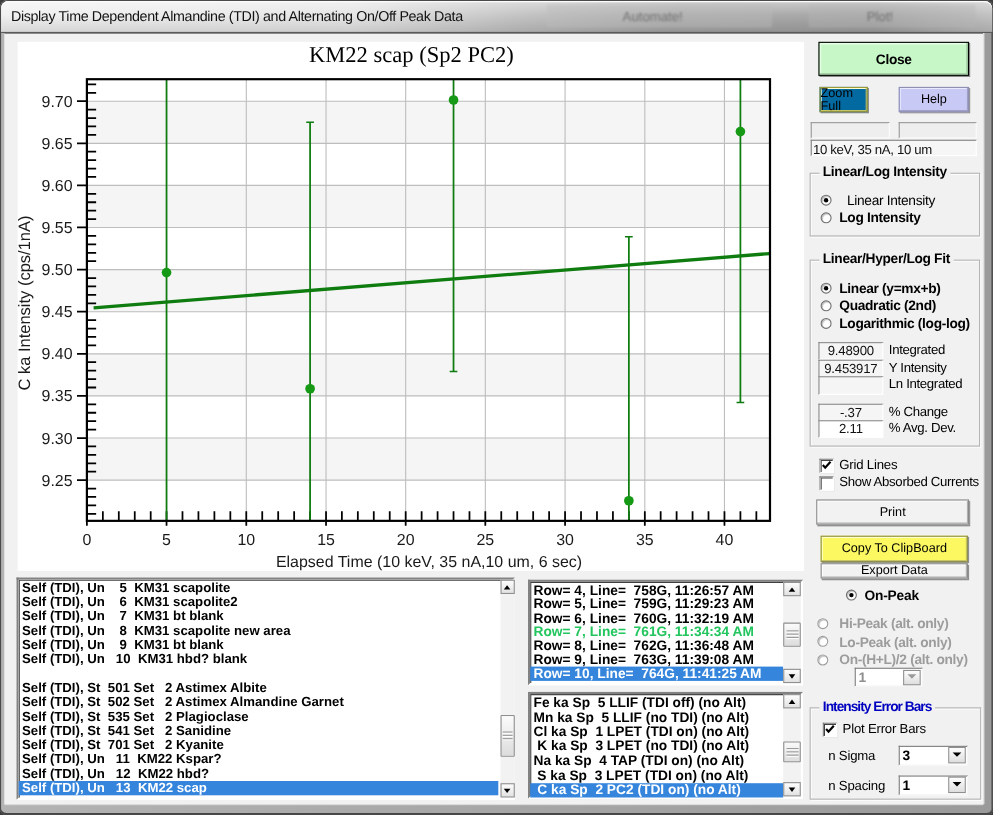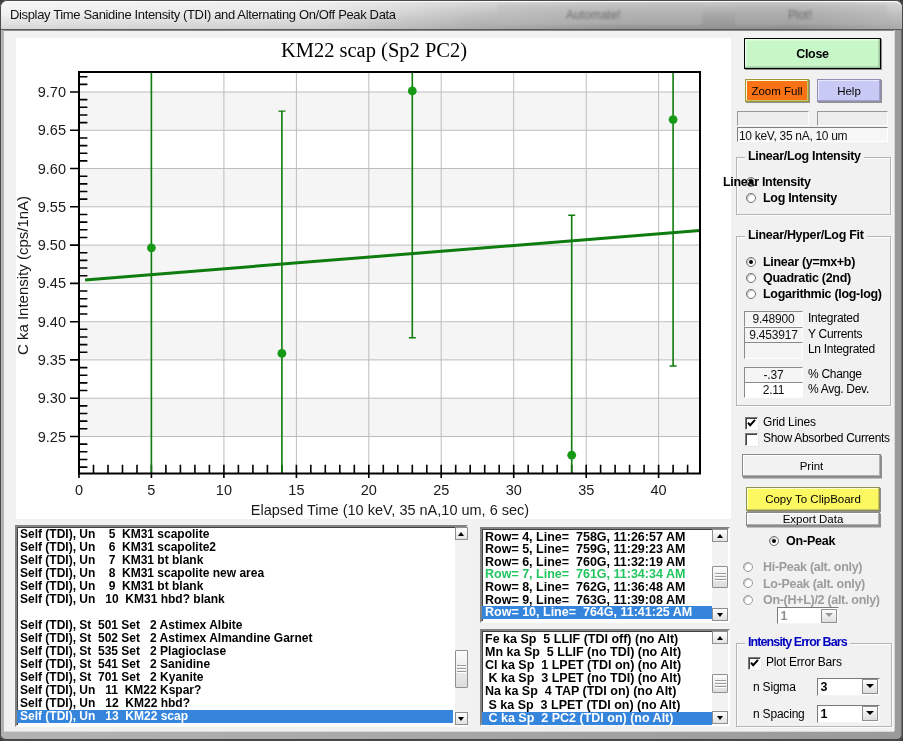--- a/index.html
+++ b/index.html
@@ -6,21 +6,21 @@
 </style></head><body>
 <div style="position:relative;width:903px;height:741px;background:#3c3c3c;overflow:hidden">
 <div style="position:absolute;left:0;top:0;width:903px;height:741px;border-radius:7px 7px 6px 6px;background:linear-gradient(90deg,#b3b3b3,#9a9a9a);box-shadow:inset 0 0 0 1px #4a4a4a, inset 0 -2px 0 #454545, inset -2px 0 0 #6a6a6a"></div>
 <div style="position:absolute;left:1px;top:1px;width:901px;height:28px;border-radius:7px 7px 0 0;background:linear-gradient(90deg,#f0f0f0 0%,#e4e4e4 35%,#c0c0c0 52%,#a6a6a6 68%,#a0a0a0 88%,#bdbdbd 100%);box-shadow:inset 0 1px 0 #fafafa"></div>
 <div style="position:absolute;left:1px;top:1px;width:901px;height:28px;border-radius:7px 7px 0 0;background:linear-gradient(180deg,rgba(255,255,255,0.45) 0%,rgba(255,255,255,0.08) 45%,rgba(0,0,0,0.10) 100%)"></div>
 <div style="position:absolute;left:1px;top:28.5px;width:901px;height:1.5px;background:#5a5a5a"></div>
 <div style="position:absolute;left:497px;top:4px;width:205px;height:21px;background:#bcbcbc;opacity:.4;border-radius:2px;filter:blur(1px)"></div>
 <div style="position:absolute;left:735px;top:4px;width:152px;height:21px;background:#b6b6b6;opacity:.38;border-radius:2px;filter:blur(1px)"></div>
 <div class="r" style="left:566px;top:8px;font-size:12px;color:#707070;filter:blur(1.2px)">Automate!</div>
 <div class="r" style="left:788px;top:8px;font-size:12px;color:#707070;filter:blur(1.2px)">Plot!</div>
-<div class="r" style="left:10px;top:7px;font-size:13px;letter-spacing:-0.35px;color:#121212">Display Time Sanidine Intensity (TDI) and Alternating On/Off Peak Data</div>
+<div class="r" style="left:10px;top:7px;font-size:13px;letter-spacing:-0.35px;color:#121212">Display Time Dependent Almandine (TDI) and Alternating On/Off Peak Data</div>
 <div style="position:absolute;left:4px;top:30px;width:890px;height:701px;background:#f1f1f1;box-shadow:inset 0 1px 0 #8a8a8a, 0 1px 0 #d8d8d8, 1px 0 0 #d8d8d8"></div>
 <svg width="715" height="481" viewBox="0 0 715 481" style="position:absolute;left:16px;top:38px;background:#ffffff">
 <rect x="63.0" y="34.0" width="621.0" height="401.5" fill="#ffffff"></rect>
 <rect x="63.0" y="54.0" width="621.0" height="38.3" fill="#f5f5f5"></rect>
 <rect x="63.0" y="130.5" width="621.0" height="38.3" fill="#f5f5f5"></rect>
 <rect x="63.0" y="207.1" width="621.0" height="38.3" fill="#f5f5f5"></rect>
 <rect x="63.0" y="283.7" width="621.0" height="38.3" fill="#f5f5f5"></rect>
 <rect x="63.0" y="360.2" width="621.0" height="38.3" fill="#f5f5f5"></rect>
 <path d="M 63.0 54.0 H 684.0 M 63.0 92.3 H 684.0 M 63.0 130.5 H 684.0 M 63.0 168.8 H 684.0 M 63.0 207.1 H 684.0 M 63.0 245.4 H 684.0 M 63.0 283.7 H 684.0 M 63.0 321.9 H 684.0 M 63.0 360.2 H 684.0 M 63.0 398.5 H 684.0 M 135.4 34.0 V 435.5 M 207.9 34.0 V 435.5 M 280.4 34.0 V 435.5 M 352.8 34.0 V 435.5 M 425.2 34.0 V 435.5 M 497.7 34.0 V 435.5 M 570.2 34.0 V 435.5 M 642.6 34.0 V 435.5" stroke="#bdbdbd" stroke-width="1" fill="none"></path>
 <path d="M 54.0 54.0 H 63.0 M 54.0 92.3 H 63.0 M 54.0 130.5 H 63.0 M 54.0 168.8 H 63.0 M 54.0 207.1 H 63.0 M 54.0 245.4 H 63.0 M 54.0 283.7 H 63.0 M 54.0 321.9 H 63.0 M 54.0 360.2 H 63.0 M 54.0 398.5 H 63.0 M 63.0 38.69 H 71.4 M 63.0 46.34 H 71.4 M 63.0 61.65 H 71.4 M 63.0 69.31 H 71.4 M 63.0 76.96 H 71.4 M 63.0 84.62 H 71.4 M 63.0 99.93 H 71.4 M 63.0 107.58 H 71.4 M 63.0 115.24 H 71.4 M 63.0 122.89 H 71.4 M 63.0 138.20 H 71.4 M 63.0 145.86 H 71.4 M 63.0 153.51 H 71.4 M 63.0 161.17 H 71.4 M 63.0 176.48 H 71.4 M 63.0 184.13 H 71.4 M 63.0 191.79 H 71.4 M 63.0 199.44 H 71.4 M 63.0 214.75 H 71.4 M 63.0 222.41 H 71.4 M 63.0 230.06 H 71.4 M 63.0 237.72 H 71.4 M 63.0 253.03 H 71.4 M 63.0 260.68 H 71.4 M 63.0 268.34 H 71.4 M 63.0 275.99 H 71.4 M 63.0 291.30 H 71.4 M 63.0 298.96 H 71.4 M 63.0 306.61 H 71.4 M 63.0 314.27 H 71.4 M 63.0 329.58 H 71.4 M 63.0 337.23 H 71.4 M 63.0 344.89 H 71.4 M 63.0 352.54 H 71.4 M 63.0 367.85 H 71.4 M 63.0 375.51 H 71.4 M 63.0 383.16 H 71.4 M 63.0 390.82 H 71.4 M 63.0 406.13 H 71.4 M 63.0 413.78 H 71.4 M 63.0 421.44 H 71.4 M 63.0 429.09 H 71.4 M 63.0 426.8 V 440.0 M 77.5 426.8 V 435.5 M 92.0 426.8 V 435.5 M 106.5 426.8 V 435.5 M 121.0 426.8 V 435.5 M 135.4 426.8 V 440.0 M 149.9 426.8 V 435.5 M 164.4 426.8 V 435.5 M 178.9 426.8 V 435.5 M 193.4 426.8 V 435.5 M 207.9 426.8 V 440.0 M 222.4 426.8 V 435.5 M 236.9 426.8 V 435.5 M 251.4 426.8 V 435.5 M 265.9 426.8 V 435.5 M 280.4 426.8 V 440.0 M 294.8 426.8 V 435.5 M 309.3 426.8 V 435.5 M 323.8 426.8 V 435.5 M 338.3 426.8 V 435.5 M 352.8 426.8 V 440.0 M 367.3 426.8 V 435.5 M 381.8 426.8 V 435.5 M 396.3 426.8 V 435.5 M 410.8 426.8 V 435.5 M 425.2 426.8 V 440.0 M 439.7 426.8 V 435.5 M 454.2 426.8 V 435.5 M 468.7 426.8 V 435.5 M 483.2 426.8 V 435.5 M 497.7 426.8 V 440.0 M 512.2 426.8 V 435.5 M 526.7 426.8 V 435.5 M 541.2 426.8 V 435.5 M 555.7 426.8 V 435.5 M 570.2 426.8 V 440.0 M 584.6 426.8 V 435.5 M 599.1 426.8 V 435.5 M 613.6 426.8 V 435.5 M 628.1 426.8 V 435.5 M 642.6 426.8 V 440.0 M 657.1 426.8 V 435.5 M 671.6 426.8 V 435.5" stroke="#000000" stroke-width="1.6" fill="none"></path>
@@ -50,49 +50,49 @@
 <text x="352.8" y="457" font-family="Liberation Sans, sans-serif" font-size="14.5" fill="#1a1a1a" text-anchor="middle">20</text>
 <text x="425.2" y="457" font-family="Liberation Sans, sans-serif" font-size="14.5" fill="#1a1a1a" text-anchor="middle">25</text>
 <text x="497.7" y="457" font-family="Liberation Sans, sans-serif" font-size="14.5" fill="#1a1a1a" text-anchor="middle">30</text>
 <text x="570.2" y="457" font-family="Liberation Sans, sans-serif" font-size="14.5" fill="#1a1a1a" text-anchor="middle">35</text>
 <text x="642.6" y="457" font-family="Liberation Sans, sans-serif" font-size="14.5" fill="#1a1a1a" text-anchor="middle">40</text>
 <text x="358" y="18.5" font-family="Liberation Serif, serif" font-size="20.5" fill="#000000" text-anchor="middle">KM22 scap (Sp2 PC2)</text>
 <text x="374" y="477" font-family="Liberation Sans, sans-serif" font-size="14.5" fill="#1a1a1a" text-anchor="middle">Elapsed Time (10 keV, 35 nA,10 um, 6 sec)</text>
 <text x="11.5" y="237.5" font-family="Liberation Sans, sans-serif" font-size="15" fill="#1a1a1a" text-anchor="middle" transform="rotate(-90 11.5 237.5)">C ka Intensity (cps/1nA)</text>
 </svg>
 <div style="position:absolute;left:744px;top:38px;width:137px;height:31px;background:#c7f7c7;border:1px solid #000;box-sizing:border-box;box-shadow:inset -1.5px -1.5px 0 #9dc49d, inset 1.5px 1.5px 0 #e6ffe6, 1px 1px 0 #8a8a8a;display:flex;align-items:center;justify-content:center;font-size:12.5px;font-weight:bold;letter-spacing:-0.3px">Close</div>
-<div style="position:absolute;left:745px;top:79px;width:64px;height:23px;background:#f97316;border:1px solid #9a9a3a;box-sizing:border-box;box-shadow:inset -1px -1px 0 #c8c465, inset 1px 1px 0 #ffffd2, 1px 1px 0 #909090;display:flex;align-items:center;justify-content:center;font-size:11.5px">Zoom Full</div>
+<div style="position:absolute;left:745px;top:79px;width:44px;height:23px;background:#0369a1;border:1px solid #9a9a3a;box-sizing:border-box;box-shadow:inset -1px -1px 0 #c8c465, inset 1px 1px 0 #ffffd2, 1px 1px 0 #909090;display:flex;align-items:center;justify-content:center;font-size:11.5px">Zoom Full</div>
 <div style="position:absolute;left:817px;top:79px;width:64px;height:23px;background:#c9c9f6;border:1px solid #8f8fb4;box-sizing:border-box;box-shadow:inset -1px -1px 0 #9f9fc8, inset 1px 1px 0 #e8e8ff, 1px 1px 0 #909090;display:flex;align-items:center;justify-content:center;font-size:11.5px">Help</div>
 <div style="position:absolute;left:737px;top:111px;width:72px;height:15px;background:#eeeeee;box-sizing:border-box;border-top:1px solid #989898;border-left:1px solid #989898;border-bottom:1px solid #fcfcfc;border-right:1px solid #fcfcfc"></div>
 <div style="position:absolute;left:817px;top:111px;width:71px;height:15px;background:#eeeeee;box-sizing:border-box;border-top:1px solid #989898;border-left:1px solid #989898;border-bottom:1px solid #fcfcfc;border-right:1px solid #fcfcfc"></div>
 <div style="position:absolute;left:737px;top:127px;width:151px;height:15px;background:#f6f6f6;box-sizing:border-box;border-top:1px solid #7f7f7f;border-left:1px solid #7f7f7f;border-bottom:1px solid #fff;border-right:1px solid #fff;"></div>
 <div class="r" style="left:739px;top:128.5px;font-size:12px;letter-spacing:-0.3px;color:#111">10 keV, 35 nA, 10 um</div>
 <div style="position:absolute;left:736px;top:157px;width:153px;height:56px;border:1px solid #b5b5b5;box-shadow:inset 1px 1px 0 #fdfdfd, 1px 1px 0 #fdfdfd"></div>
     <div style="position:absolute;left:745px;top:149px;background:#f1f1f1;padding:0 3px;font-size:12.5px;font-weight:bold;letter-spacing:-0.3px;color:#000">Linear/Log Intensity</div>
 <div style="position:absolute;left:745.5px;top:176.5px;width:10px;height:10px;border-radius:50%;box-sizing:border-box;background:#fff;border:1px solid #707070;box-shadow:inset 1px 1px 1px #bdbdbd"></div>
     <div style="position:absolute;left:748.5px;top:179.5px;width:4.5px;height:4.5px;border-radius:50%;background:#000"></div>
-<div class="r" style="left:723px;top:175px;font-size:12.5px;font-weight:bold;letter-spacing:-0.3px">Linear Intensity</div>
+<div class="r" style="left:770px;top:175px;font-size:12.5px;font-weight:normal;letter-spacing:-0.3px">Linear Intensity</div>
 <div style="position:absolute;left:745.5px;top:192.5px;width:10px;height:10px;border-radius:50%;box-sizing:border-box;background:#fff;border:1px solid #707070;box-shadow:inset 1px 1px 1px #bdbdbd"></div>
 <div class="r" style="left:763px;top:191px;font-size:12.5px;font-weight:bold;letter-spacing:-0.3px">Log Intensity</div>
 <div style="position:absolute;left:736px;top:236px;width:153px;height:168px;border:1px solid #b5b5b5;box-shadow:inset 1px 1px 0 #fdfdfd, 1px 1px 0 #fdfdfd"></div>
     <div style="position:absolute;left:745px;top:228px;background:#f1f1f1;padding:0 3px;font-size:12.5px;font-weight:bold;letter-spacing:-0.3px;color:#000">Linear/Hyper/Log Fit</div>
 <div style="position:absolute;left:745.5px;top:256.5px;width:10px;height:10px;border-radius:50%;box-sizing:border-box;background:#fff;border:1px solid #707070;box-shadow:inset 1px 1px 1px #bdbdbd"></div>
     <div style="position:absolute;left:748.5px;top:259.5px;width:4.5px;height:4.5px;border-radius:50%;background:#000"></div>
 <div class="r" style="left:763px;top:255px;font-size:12.5px;font-weight:bold;letter-spacing:-0.3px">Linear (y=mx+b)</div>
 <div style="position:absolute;left:745.5px;top:272.5px;width:10px;height:10px;border-radius:50%;box-sizing:border-box;background:#fff;border:1px solid #707070;box-shadow:inset 1px 1px 1px #bdbdbd"></div>
 <div class="r" style="left:763px;top:271px;font-size:12.5px;font-weight:bold;letter-spacing:-0.3px">Quadratic (2nd)</div>
 <div style="position:absolute;left:745.5px;top:288.5px;width:10px;height:10px;border-radius:50%;box-sizing:border-box;background:#fff;border:1px solid #707070;box-shadow:inset 1px 1px 1px #bdbdbd"></div>
 <div class="r" style="left:763px;top:287px;font-size:12.5px;font-weight:bold;letter-spacing:-0.3px">Logarithmic (log-log)</div>
 <div style="position:absolute;left:744px;top:310.5px;width:57px;height:14.5px;background:#f5f5f5;border-top:1px solid #8a8a8a;border-left:1px solid #8a8a8a;border-bottom:1px solid #fff;border-right:1px solid #fff;display:flex;align-items:center;justify-content:center;font-size:12px;letter-spacing:-0.2px;color:#111">9.48900</div>
 <div style="position:absolute;left:744px;top:326.5px;width:57px;height:14.5px;background:#f5f5f5;border-top:1px solid #8a8a8a;border-left:1px solid #8a8a8a;border-bottom:1px solid #fff;border-right:1px solid #fff;display:flex;align-items:center;justify-content:center;font-size:12px;letter-spacing:-0.2px;color:#111">9.453917</div>
 <div style="position:absolute;left:744px;top:342px;width:57px;height:14.5px;background:#f5f5f5;border-top:1px solid #8a8a8a;border-left:1px solid #8a8a8a;border-bottom:1px solid #fff;border-right:1px solid #fff;display:flex;align-items:center;justify-content:center;font-size:12px;letter-spacing:-0.2px;color:#111"></div>
 <div style="position:absolute;left:744px;top:366.5px;width:57px;height:14.5px;background:#f5f5f5;border-top:1px solid #8a8a8a;border-left:1px solid #8a8a8a;border-bottom:1px solid #fff;border-right:1px solid #fff;display:flex;align-items:center;justify-content:center;font-size:12px;letter-spacing:-0.2px;color:#111">-.37</div>
 <div style="position:absolute;left:744px;top:381.5px;width:57px;height:14.5px;background:#ffffff;border-top:1px solid #8a8a8a;border-left:1px solid #8a8a8a;border-bottom:1px solid #fff;border-right:1px solid #fff;display:flex;align-items:center;justify-content:center;font-size:12px;letter-spacing:-0.2px;color:#111">2.11</div>
 <div class="r" style="left:808px;top:311px;font-size:12px;letter-spacing:-0.3px">Integrated</div>
-<div class="r" style="left:808px;top:327px;font-size:12px;letter-spacing:-0.3px">Y Currents</div>
+<div class="r" style="left:808px;top:327px;font-size:12px;letter-spacing:-0.3px">Y Intensity</div>
 <div class="r" style="left:808px;top:342px;font-size:12px;letter-spacing:-0.3px">Ln Integrated</div>
 <div class="r" style="left:808px;top:367px;font-size:12px;letter-spacing:-0.3px">% Change</div>
 <div class="r" style="left:808px;top:382px;font-size:12px;letter-spacing:-0.3px">% Avg. Dev.</div>
 <div style="position:absolute;left:745px;top:417px;width:11px;height:11px;background:#fff;border-top:1px solid #7a7a7a;border-left:1px solid #7a7a7a;border-bottom:1px solid #fff;border-right:1px solid #fff;box-shadow:inset 1px 1px 0 #404040, 1px 1px 0 #e9e9e9"></div>
     <svg style="position:absolute;left:746px;top:418px" width="11" height="11" viewBox="0 0 11 11">
       <path d="M2 4.8 L4.2 7.2 L9 1.8" stroke="#000" stroke-width="2" fill="none"></path>
     </svg>
 <div class="r" style="left:763px;top:415px;font-size:12px;letter-spacing:-0.2px">Grid Lines</div>
 <div style="position:absolute;left:745px;top:432.5px;width:11px;height:11px;background:#fff;border-top:1px solid #7a7a7a;border-left:1px solid #7a7a7a;border-bottom:1px solid #fff;border-right:1px solid #fff;box-shadow:inset 1px 1px 0 #404040, 1px 1px 0 #e9e9e9"></div>
 <div class="r" style="left:763px;top:431px;font-size:12px;letter-spacing:-0.3px">Show Absorbed Currents</div>

